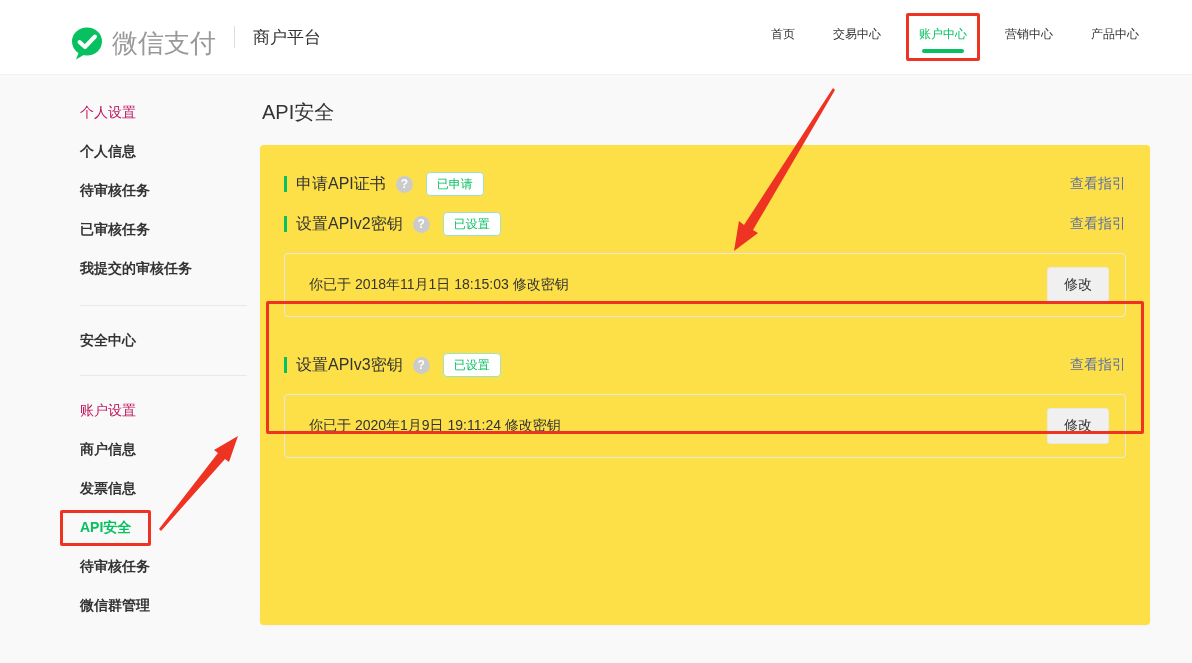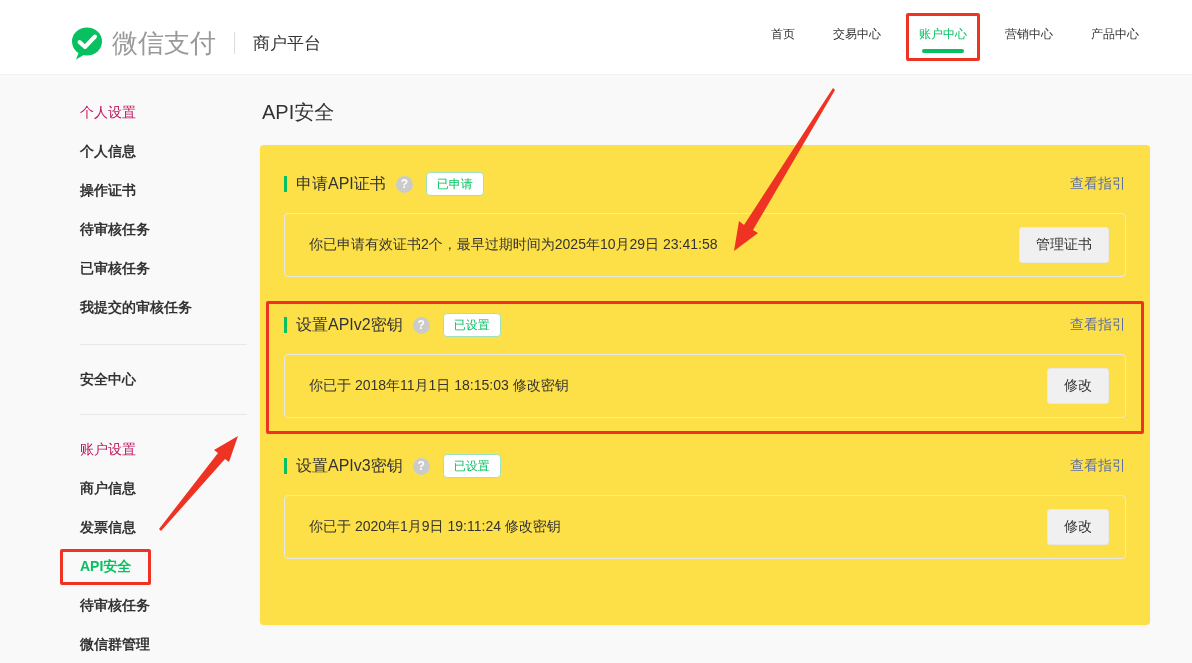--- a/index.html
+++ b/index.html
@@ -7,21 +7,21 @@
   body {
     font-family:"Liberation Sans","DejaVu Sans",sans-serif;
     background:#f9f9fa; color:#333; position:relative;
   }
   
   header {
     height:75px; background:#fff; border-bottom:1px solid #f2f2f2;
     display:flex; align-items:center; justify-content:space-between;
     padding:0 40px 0 70px; position:relative; z-index:2;
   }
-  .brand { display:flex; align-items:center; cursor:pointer;margin-top:12px; }
+  .brand { display:flex; align-items:flex-start; cursor:pointer;margin-top:12px; }
   .brand-name { font-size:26px; color:#999; margin-left:8px; }
   .brand-divider { width:1px; height:22px; background:#ddd; margin:0 18px; display:inline-block; }
   .brand-portal { font-size:17px; color:#333; }
   .top-nav { display:flex; align-items:center; gap:12px; }
   .nav-item {
     font-size:12px; color:#333; cursor:pointer; position:relative;
     padding:10px 10px 15px; border:3px solid transparent; border-radius:2px;
   }
   .nav-item.active { color:#07C160; }
   .nav-item.active::after {
@@ -96,21 +96,20 @@
     <div class="nav-item">交易中心</div>
     <div class="nav-item active annotated">账户中心</div>
     <div class="nav-item">营销中心</div>
     <div class="nav-item">产品中心</div>
   </nav>
 </header>
 
 <aside class="sidebar">
   <div class="side-header">个人设置</div>
   <div class="side-item">个人信息</div>
-  <div class="side-item">操作证书</div>
   <div class="side-item">待审核任务</div>
   <div class="side-item">已审核任务</div>
   <div class="side-item">我提交的审核任务</div>
   <div class="side-divider"></div>
   <div class="side-item">安全中心</div>
   <div class="side-divider tight"></div>
   <div class="side-header">账户设置</div>
   <div class="side-item">商户信息</div>
   <div class="side-item">发票信息</div>
   <div class="side-item active">
@@ -124,24 +123,20 @@
   <h1 class="page-title">API安全</h1>
   <div class="card">
 
     <section>
       <div class="sec-head">
         <span class="sec-bar"></span>
         <span class="sec-title">申请API证书</span>
         <span class="help-icon">?</span>
         <span class="badge">已申请</span>
         <a class="guide-link">查看指引</a>
-      </div>
-      <div class="info-box">
-        <span class="info-text">你已申请有效证书2个，最早过期时间为2025年10月29日 23:41:58</span>
-        <button class="action-btn">管理证书</button>
       </div>
     </section>
 
     <section>
       <div class="sec-head">
         <span class="sec-bar"></span>
         <span class="sec-title">设置APIv2密钥</span>
         <span class="help-icon">?</span>
         <span class="badge">已设置</span>
         <a class="guide-link">查看指引</a>

